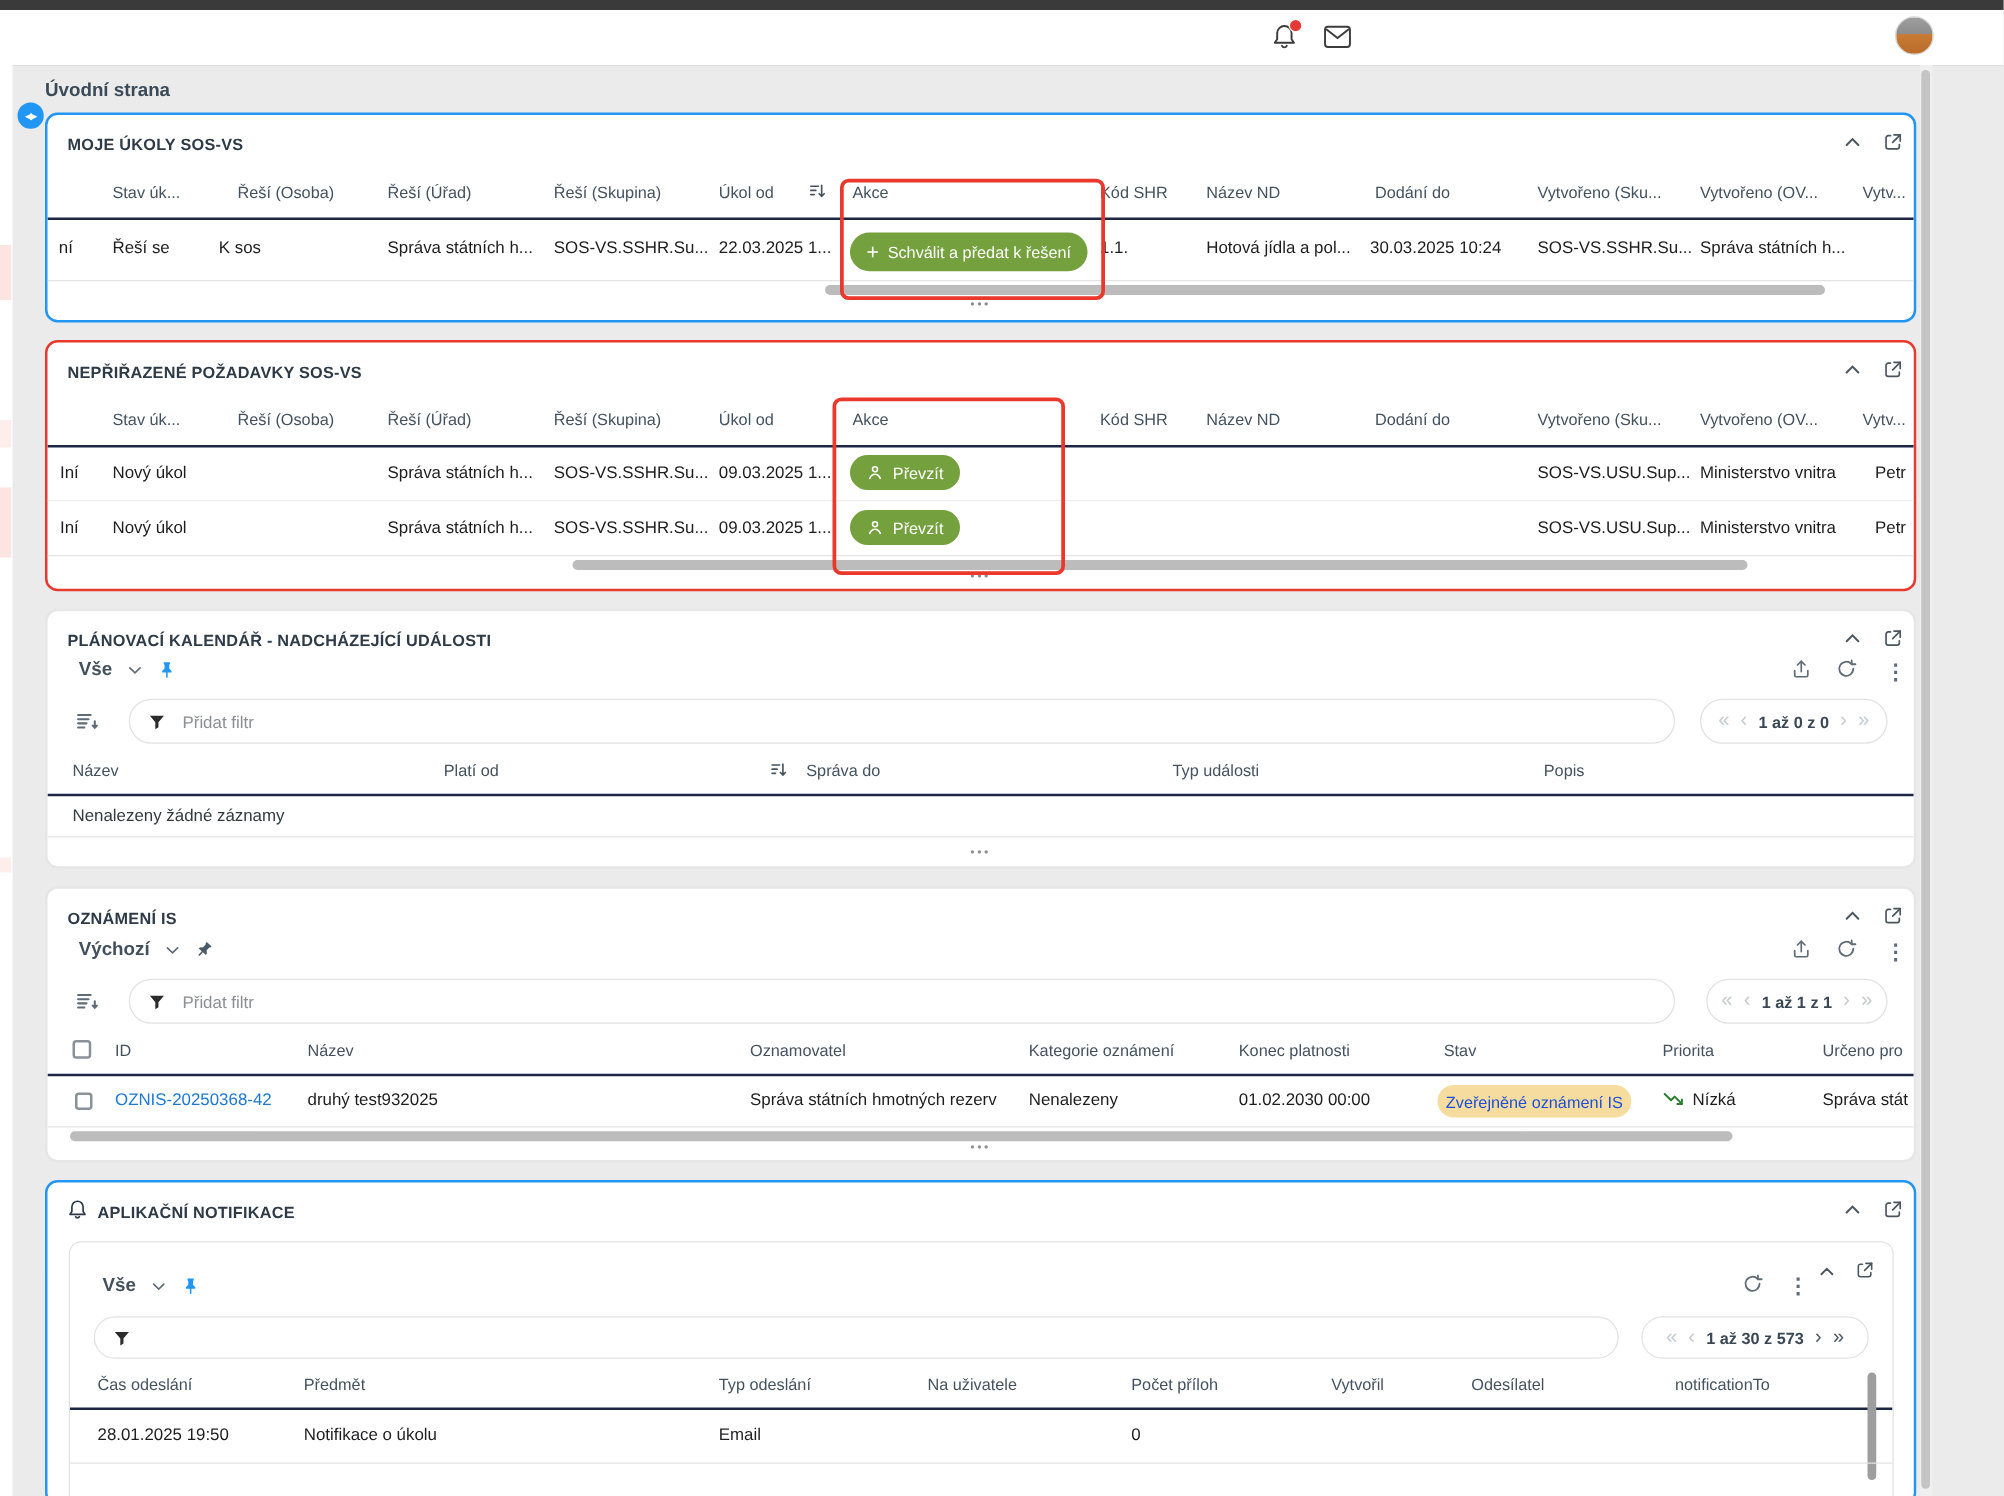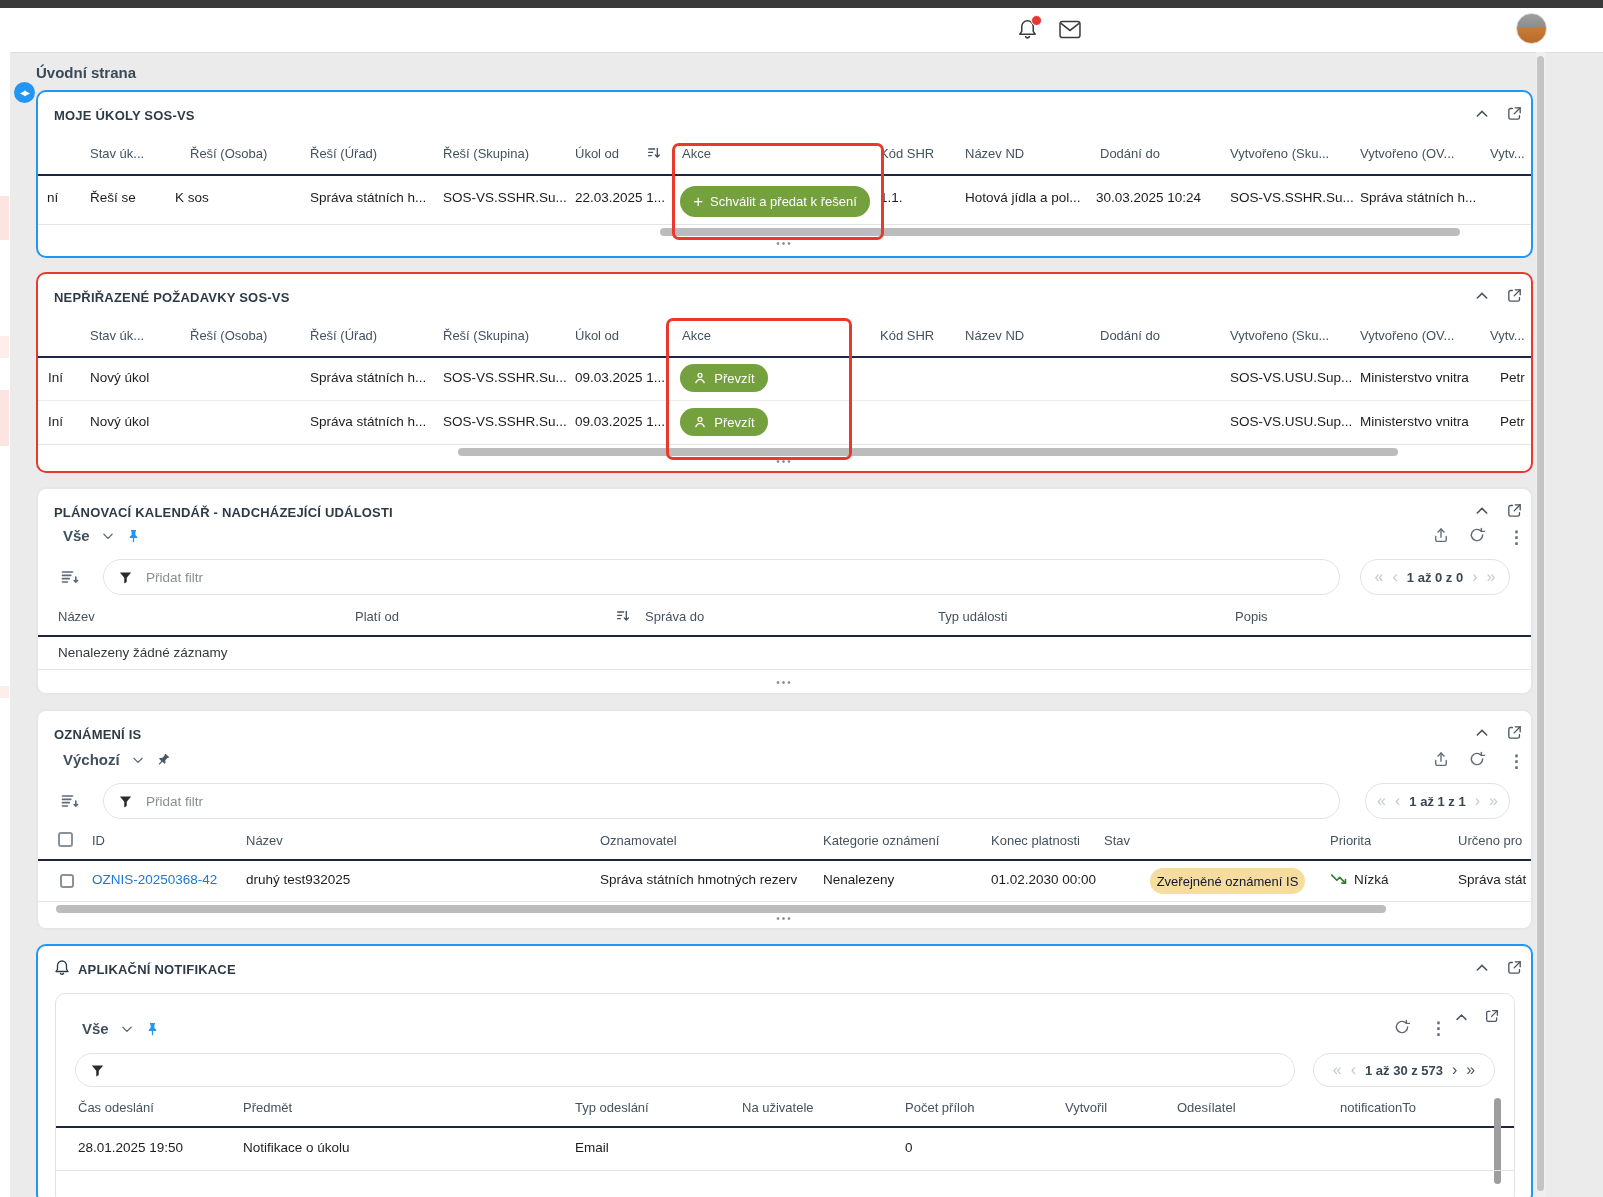--- a/index.html
+++ b/index.html
@@ -43,21 +43,21 @@
   .pill input{border:none;outline:none;flex:1;font-size:13.5px;font-family:inherit;color:#333;background:transparent}
   .pill input::placeholder{color:#8a8f94;opacity:1}
   .pagpill{position:absolute;background:#fff;border:1px solid #e2e2e2;border-radius:18px;display:flex;align-items:center;
     justify-content:center;gap:9px;box-sizing:border-box}
   .pagpill .num{font-weight:bold;color:#3a4754;font-size:13px;white-space:nowrap}
   .nav{cursor:pointer;font-size:16px;line-height:1}
   .nav.dis{color:#c3cad0}
   .nav.en{color:#4a565f}
   .viewsel{position:absolute;display:flex;align-items:center;gap:11px;cursor:pointer}
   .viewsel .vlabel{font-size:15px;font-weight:bold;color:#41505c}
-  .badge{position:absolute;background:#f6dd9f;border-radius:13px;font-size:13px;color:#0f172a;display:flex;
+  .badge{position:absolute;background:#f6dd9f;border-radius:13px;font-size:13px;color:#1d4ed8;display:flex;
     align-items:center;justify-content:center;white-space:nowrap}
   .link{color:#1e78d2;cursor:pointer}
   .cb{position:absolute;width:15px;height:15px;border:2px solid #8a9299;border-radius:3px;background:#fff;cursor:pointer;box-sizing:border-box}
   .redbox{position:absolute;border:3px solid #ea392c;border-radius:7px;pointer-events:none}
   .hsb{position:absolute;height:8px;background:#bcbcbc;border-radius:4px;cursor:pointer}
   .vsb{position:absolute;width:7px;background:#9e9e9e;border-radius:4px;cursor:pointer}
   .leftstrip{position:absolute;left:0;top:52px;width:10px;height:1145px;background:#fff}
   .pinkband{position:absolute;left:0;width:9px;background:#fbe4e1}
   .nested{position:absolute;background:#fff;border:1px solid #e2e2e2;border-radius:10px;box-sizing:border-box;overflow:hidden}
 </style>
@@ -348,21 +348,21 @@
     <span class="nav dis">›</span>
     <span class="nav dis">»</span>
   </div>
 
   <span class="cb" style="left:20px;top:121px"></span>
   <span class="hcell" style="left:54px;top:122px">ID</span>
   <span class="hcell" style="left:208px;top:122px">Název</span>
   <span class="hcell" style="left:562px;top:122px">Oznamovatel</span>
   <span class="hcell" style="left:785px;top:122px">Kategorie oznámení</span>
   <span class="hcell" style="left:953px;top:122px">Konec platnosti</span>
-  <span class="hcell" style="left:1066px;top:122px">Stav</span>
+  <span class="hcell" style="left:1117px;top:122px">Stav</span>
   <span class="hcell" style="left:1292px;top:122px">Priorita</span>
   <span class="hcell" style="left:1420px;top:122px">Určeno pro</span>
   <div class="hline" style="top:148px"></div>
 
   <div>
     <span class="cb" style="left:22px;top:163px;width:14px;height:14px"></span>
     <span class="cell link" style="left:54px;top:161px">OZNIS-20250368-42</span>
     <span class="cell" style="left:208px;top:161px">druhý test932025</span>
     <span class="cell" style="left:562px;top:161px">Správa státních hmotných rezerv</span>
     <span class="cell" style="left:785px;top:161px">Nenalezeny</span>

